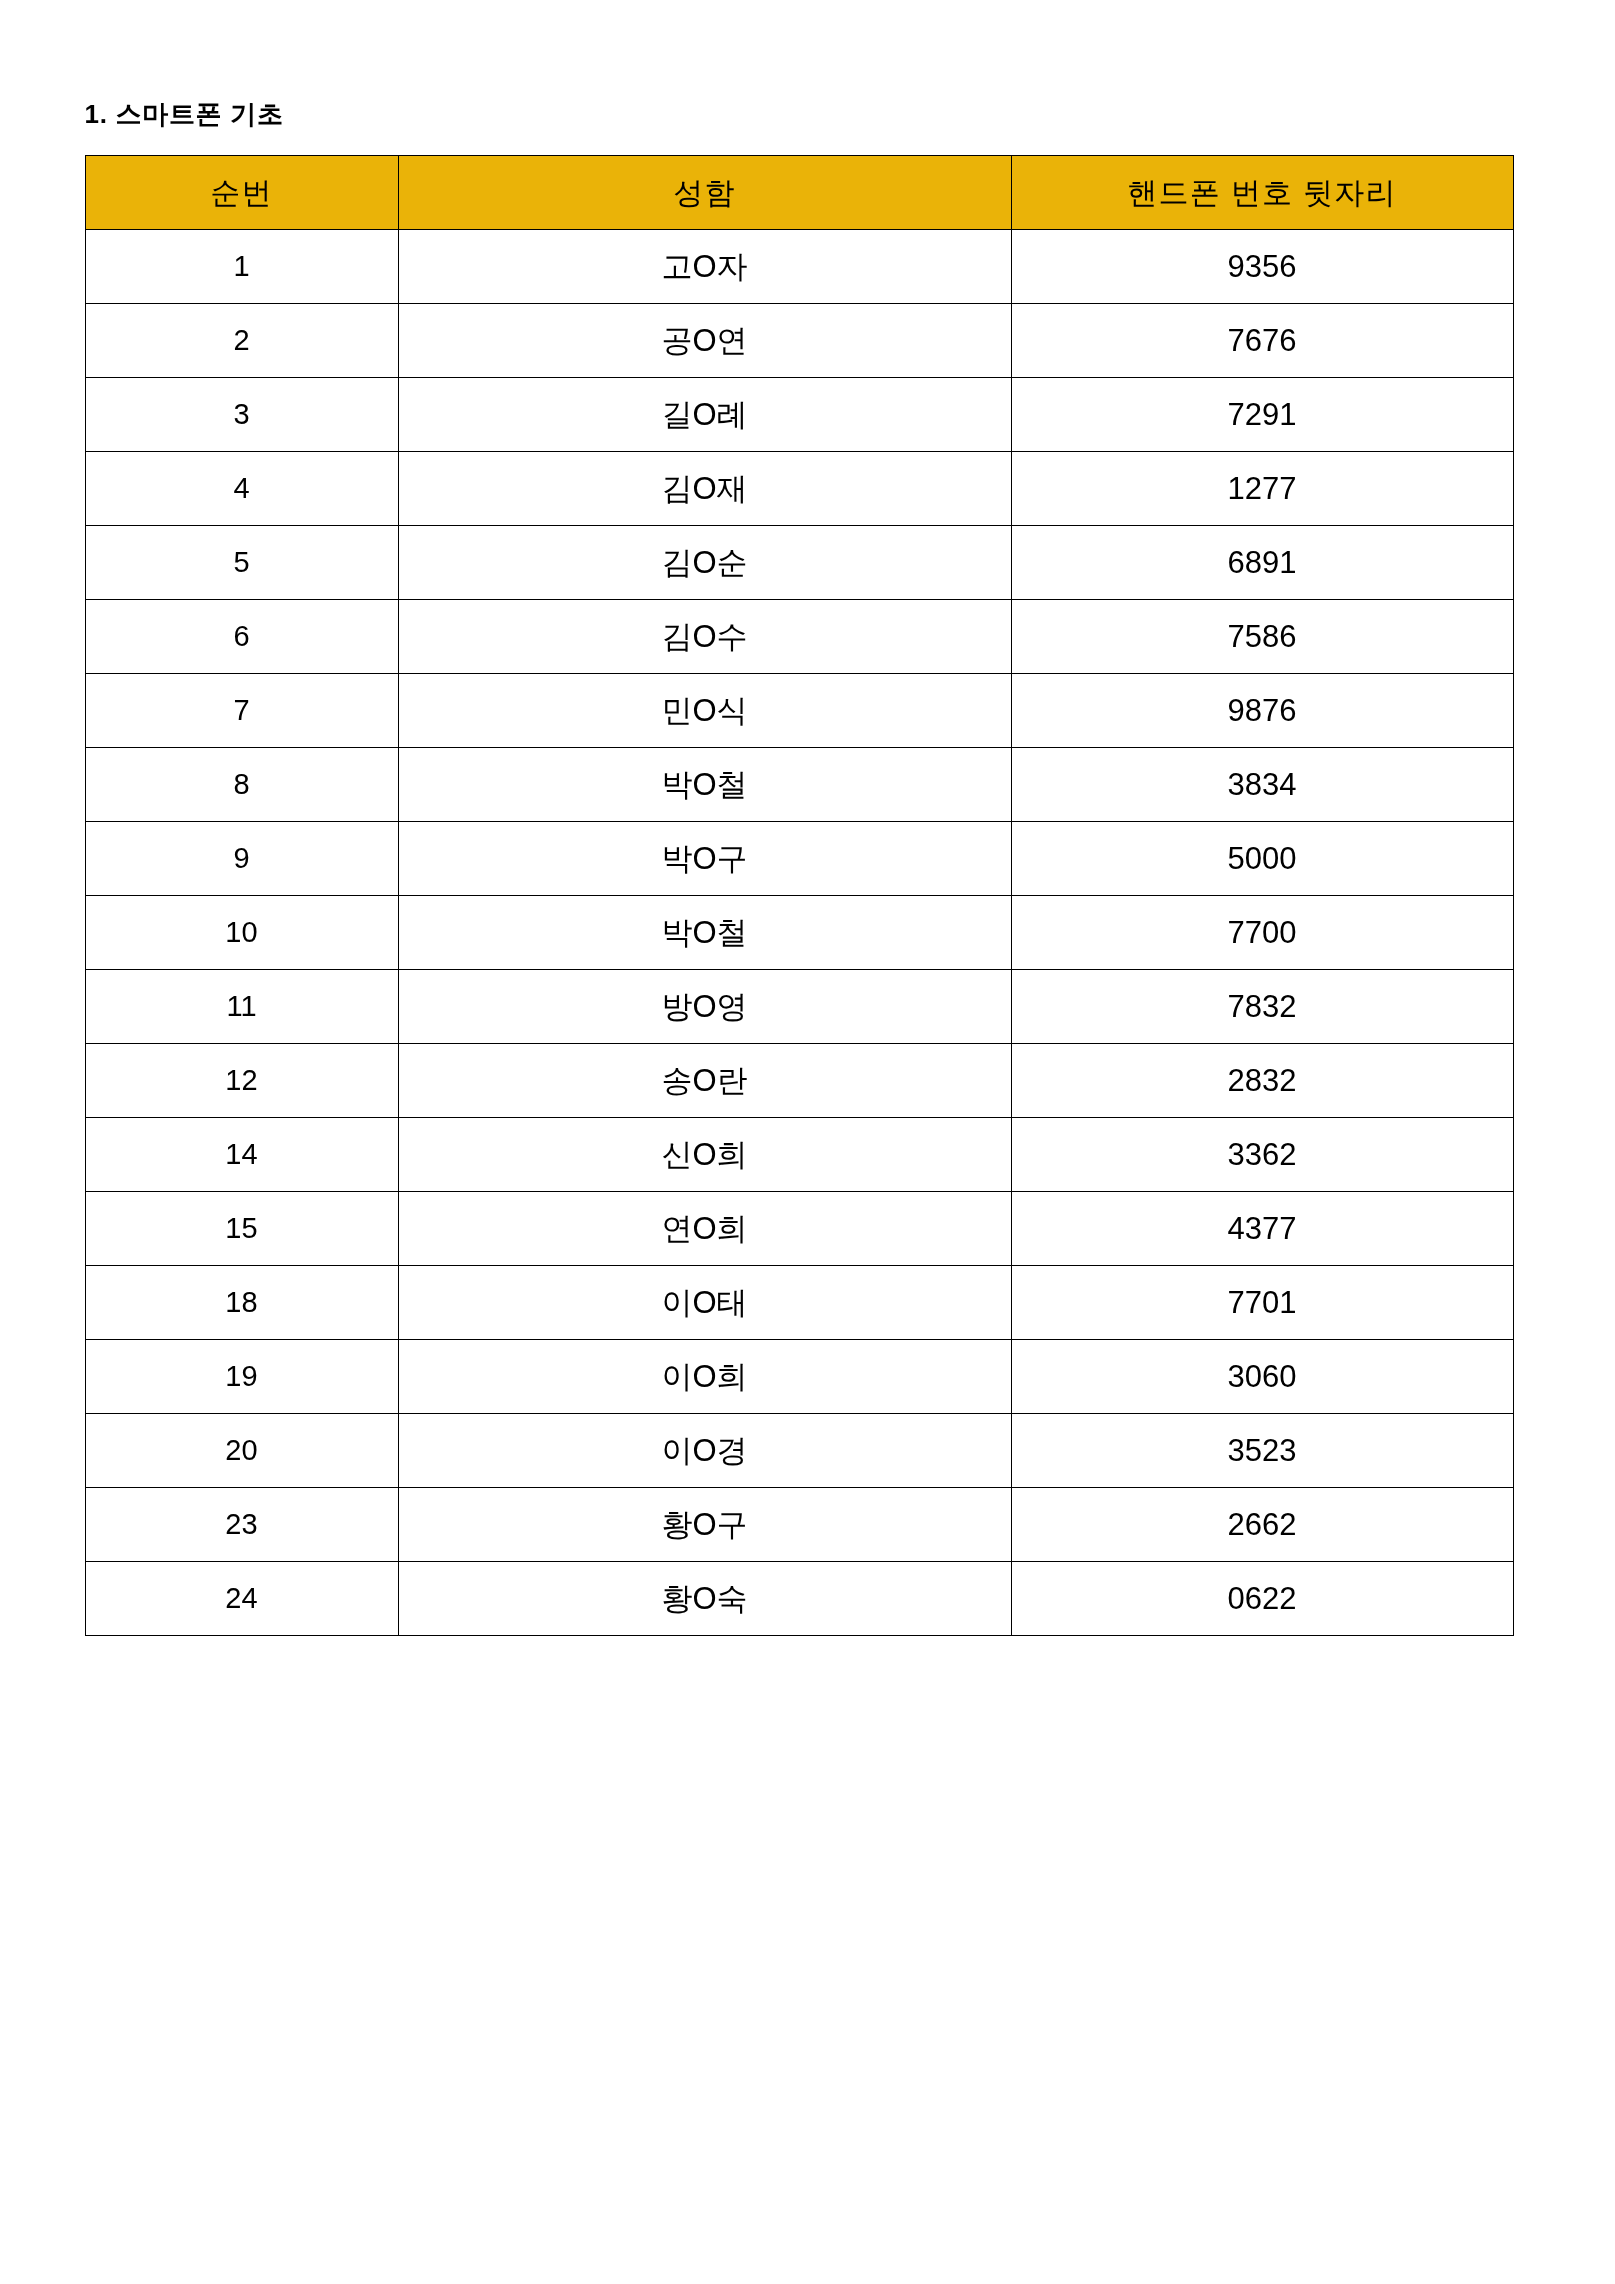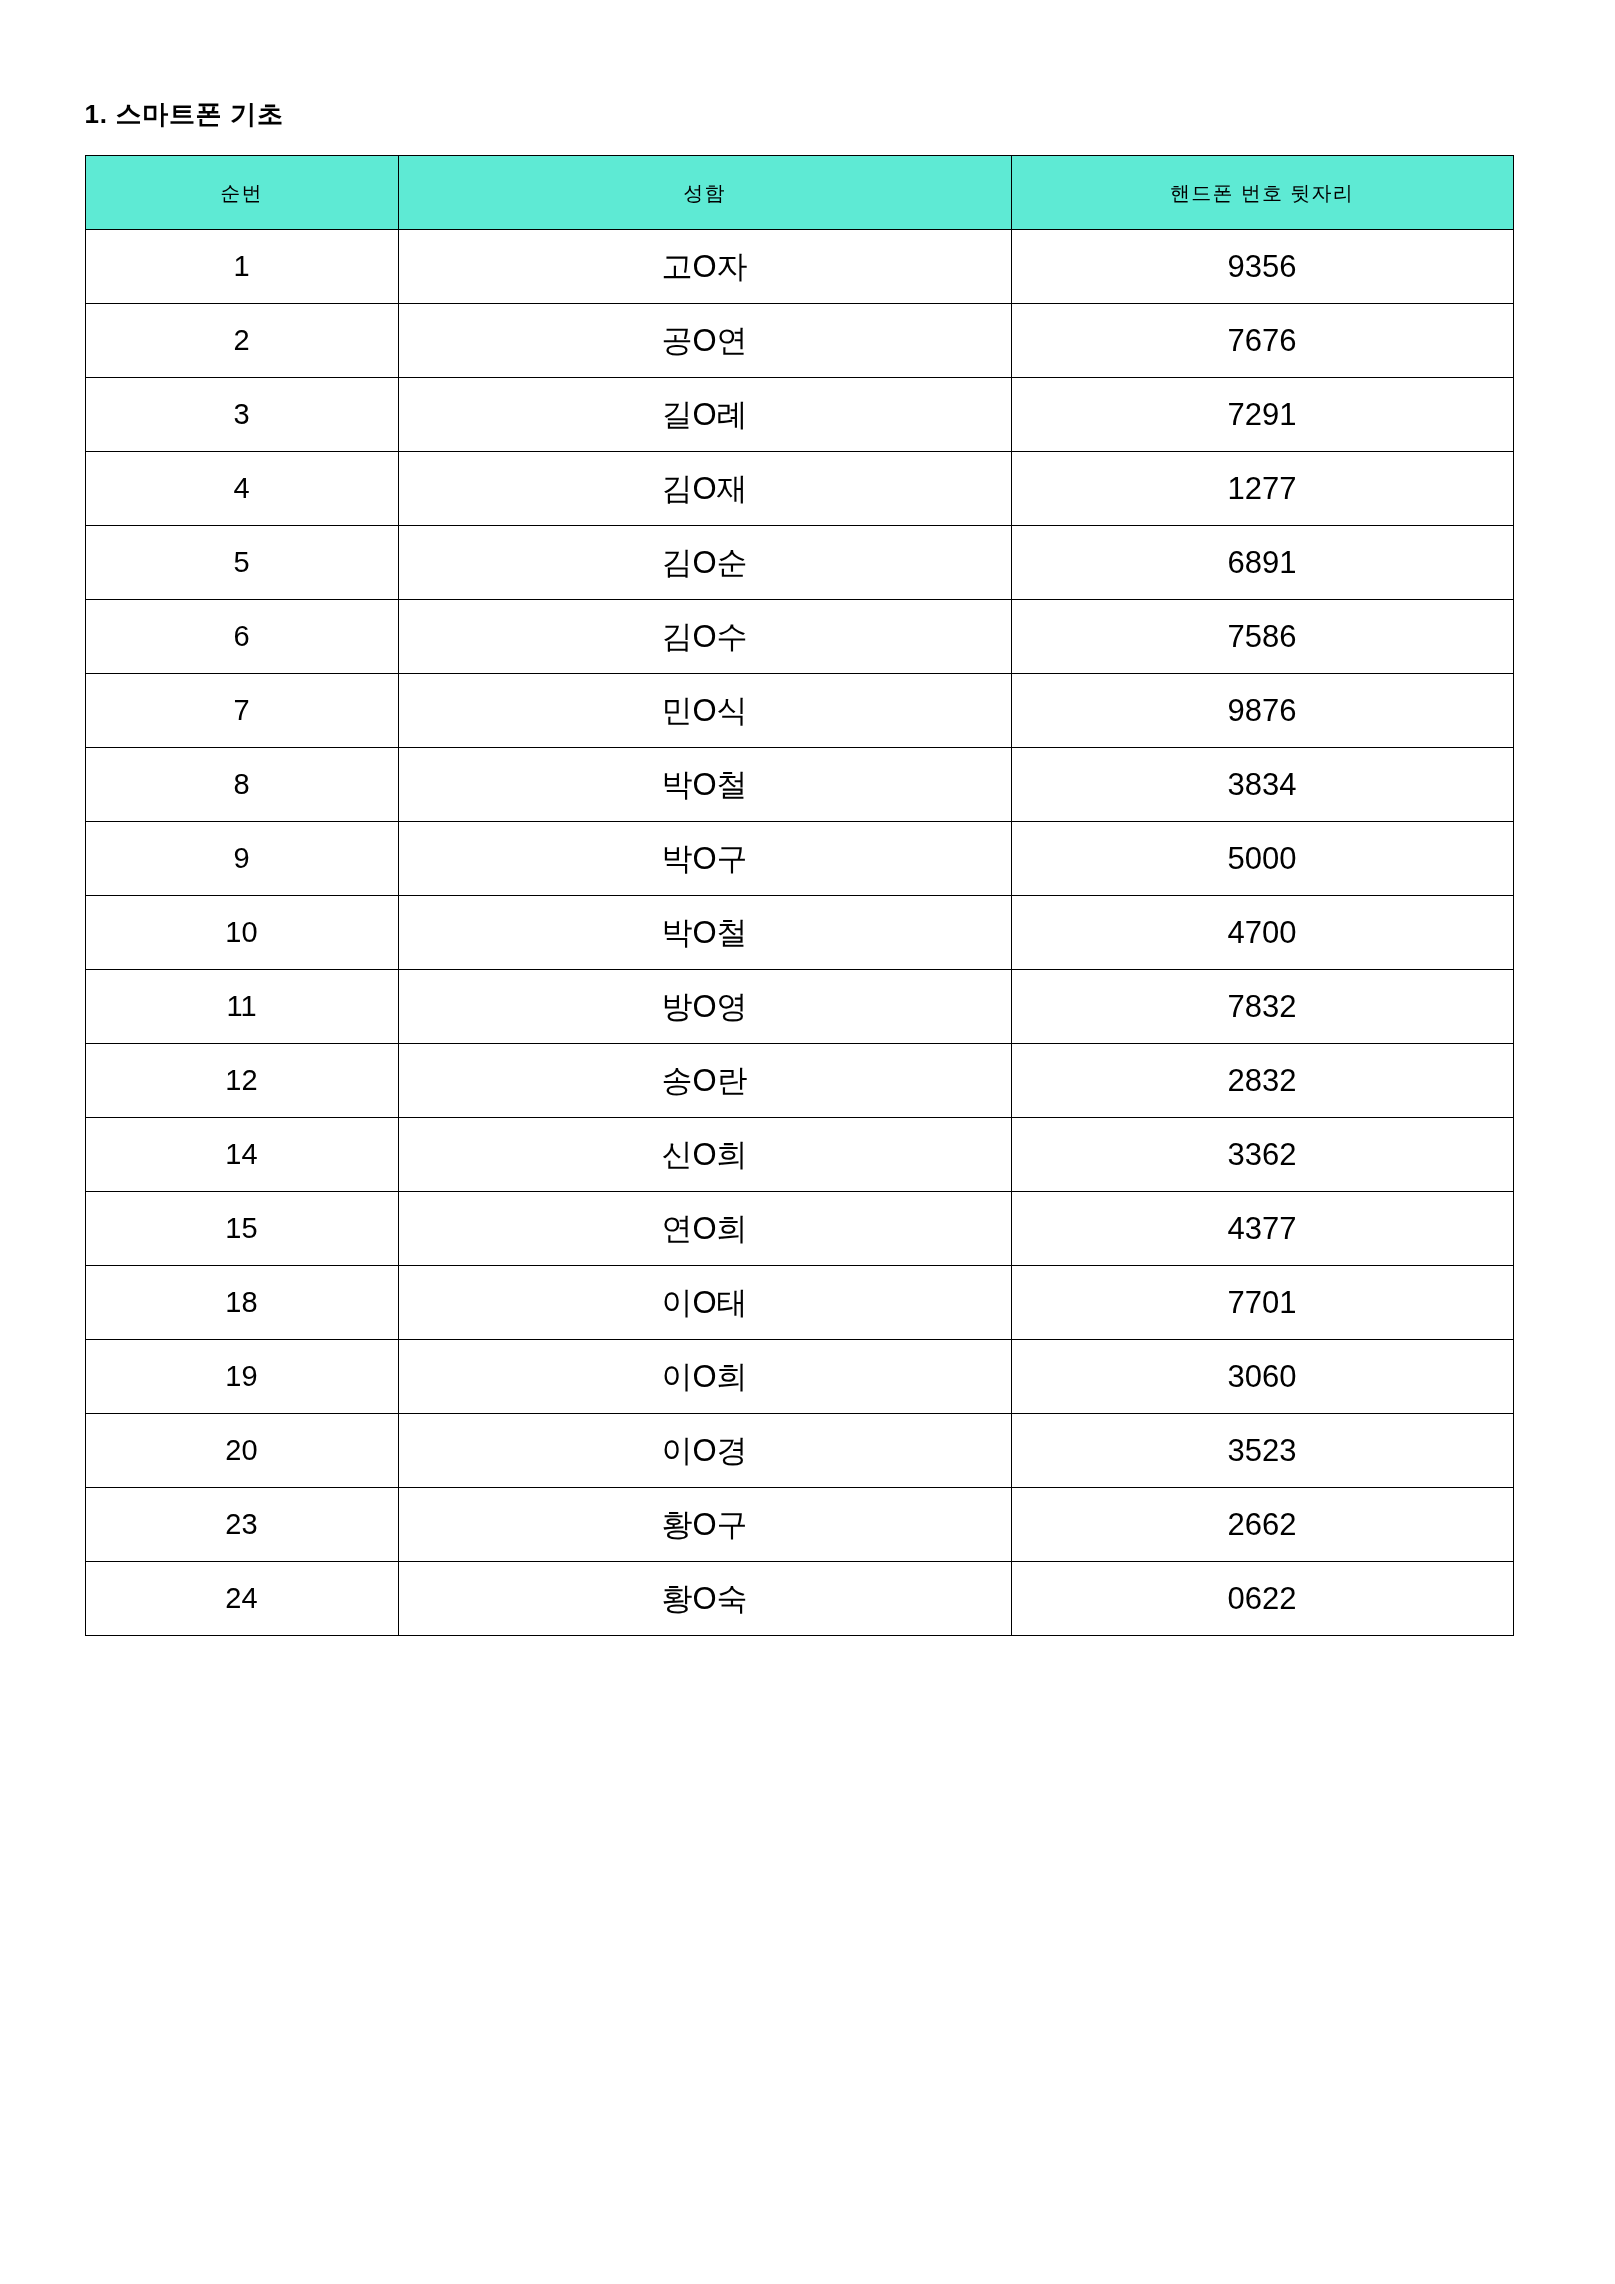--- a/index.html
+++ b/index.html
@@ -42,22 +42,22 @@
     border: 1.3px solid #000000;
     text-align: center;
     font-size: 30px;
     font-weight: normal;
     height: 73px;
     padding: 0;
     vertical-align: middle;
     line-height: 1;
   }
   table.roster thead th {
-    background: #5eead4;
-    font-size: 20px;
+    background: #eab308;
+    font-size: 30px;
     letter-spacing: 1.3px;
   }
   table.roster tbody td.col-no {
     font-size: 29px;
   }
   table.roster tbody td.col-name,
   table.roster tbody td.col-phone {
     font-size: 31px;
   }
 </style>
@@ -123,21 +123,21 @@
         <td class="col-phone">3834</td>
       </tr>
       <tr>
         <td class="col-no">9</td>
         <td class="col-name">박O구</td>
         <td class="col-phone">5000</td>
       </tr>
       <tr>
         <td class="col-no">10</td>
         <td class="col-name">박O철</td>
-        <td class="col-phone">4700</td>
+        <td class="col-phone">7700</td>
       </tr>
       <tr>
         <td class="col-no">11</td>
         <td class="col-name">방O영</td>
         <td class="col-phone">7832</td>
       </tr>
       <tr>
         <td class="col-no">12</td>
         <td class="col-name">송O란</td>
         <td class="col-phone">2832</td>

